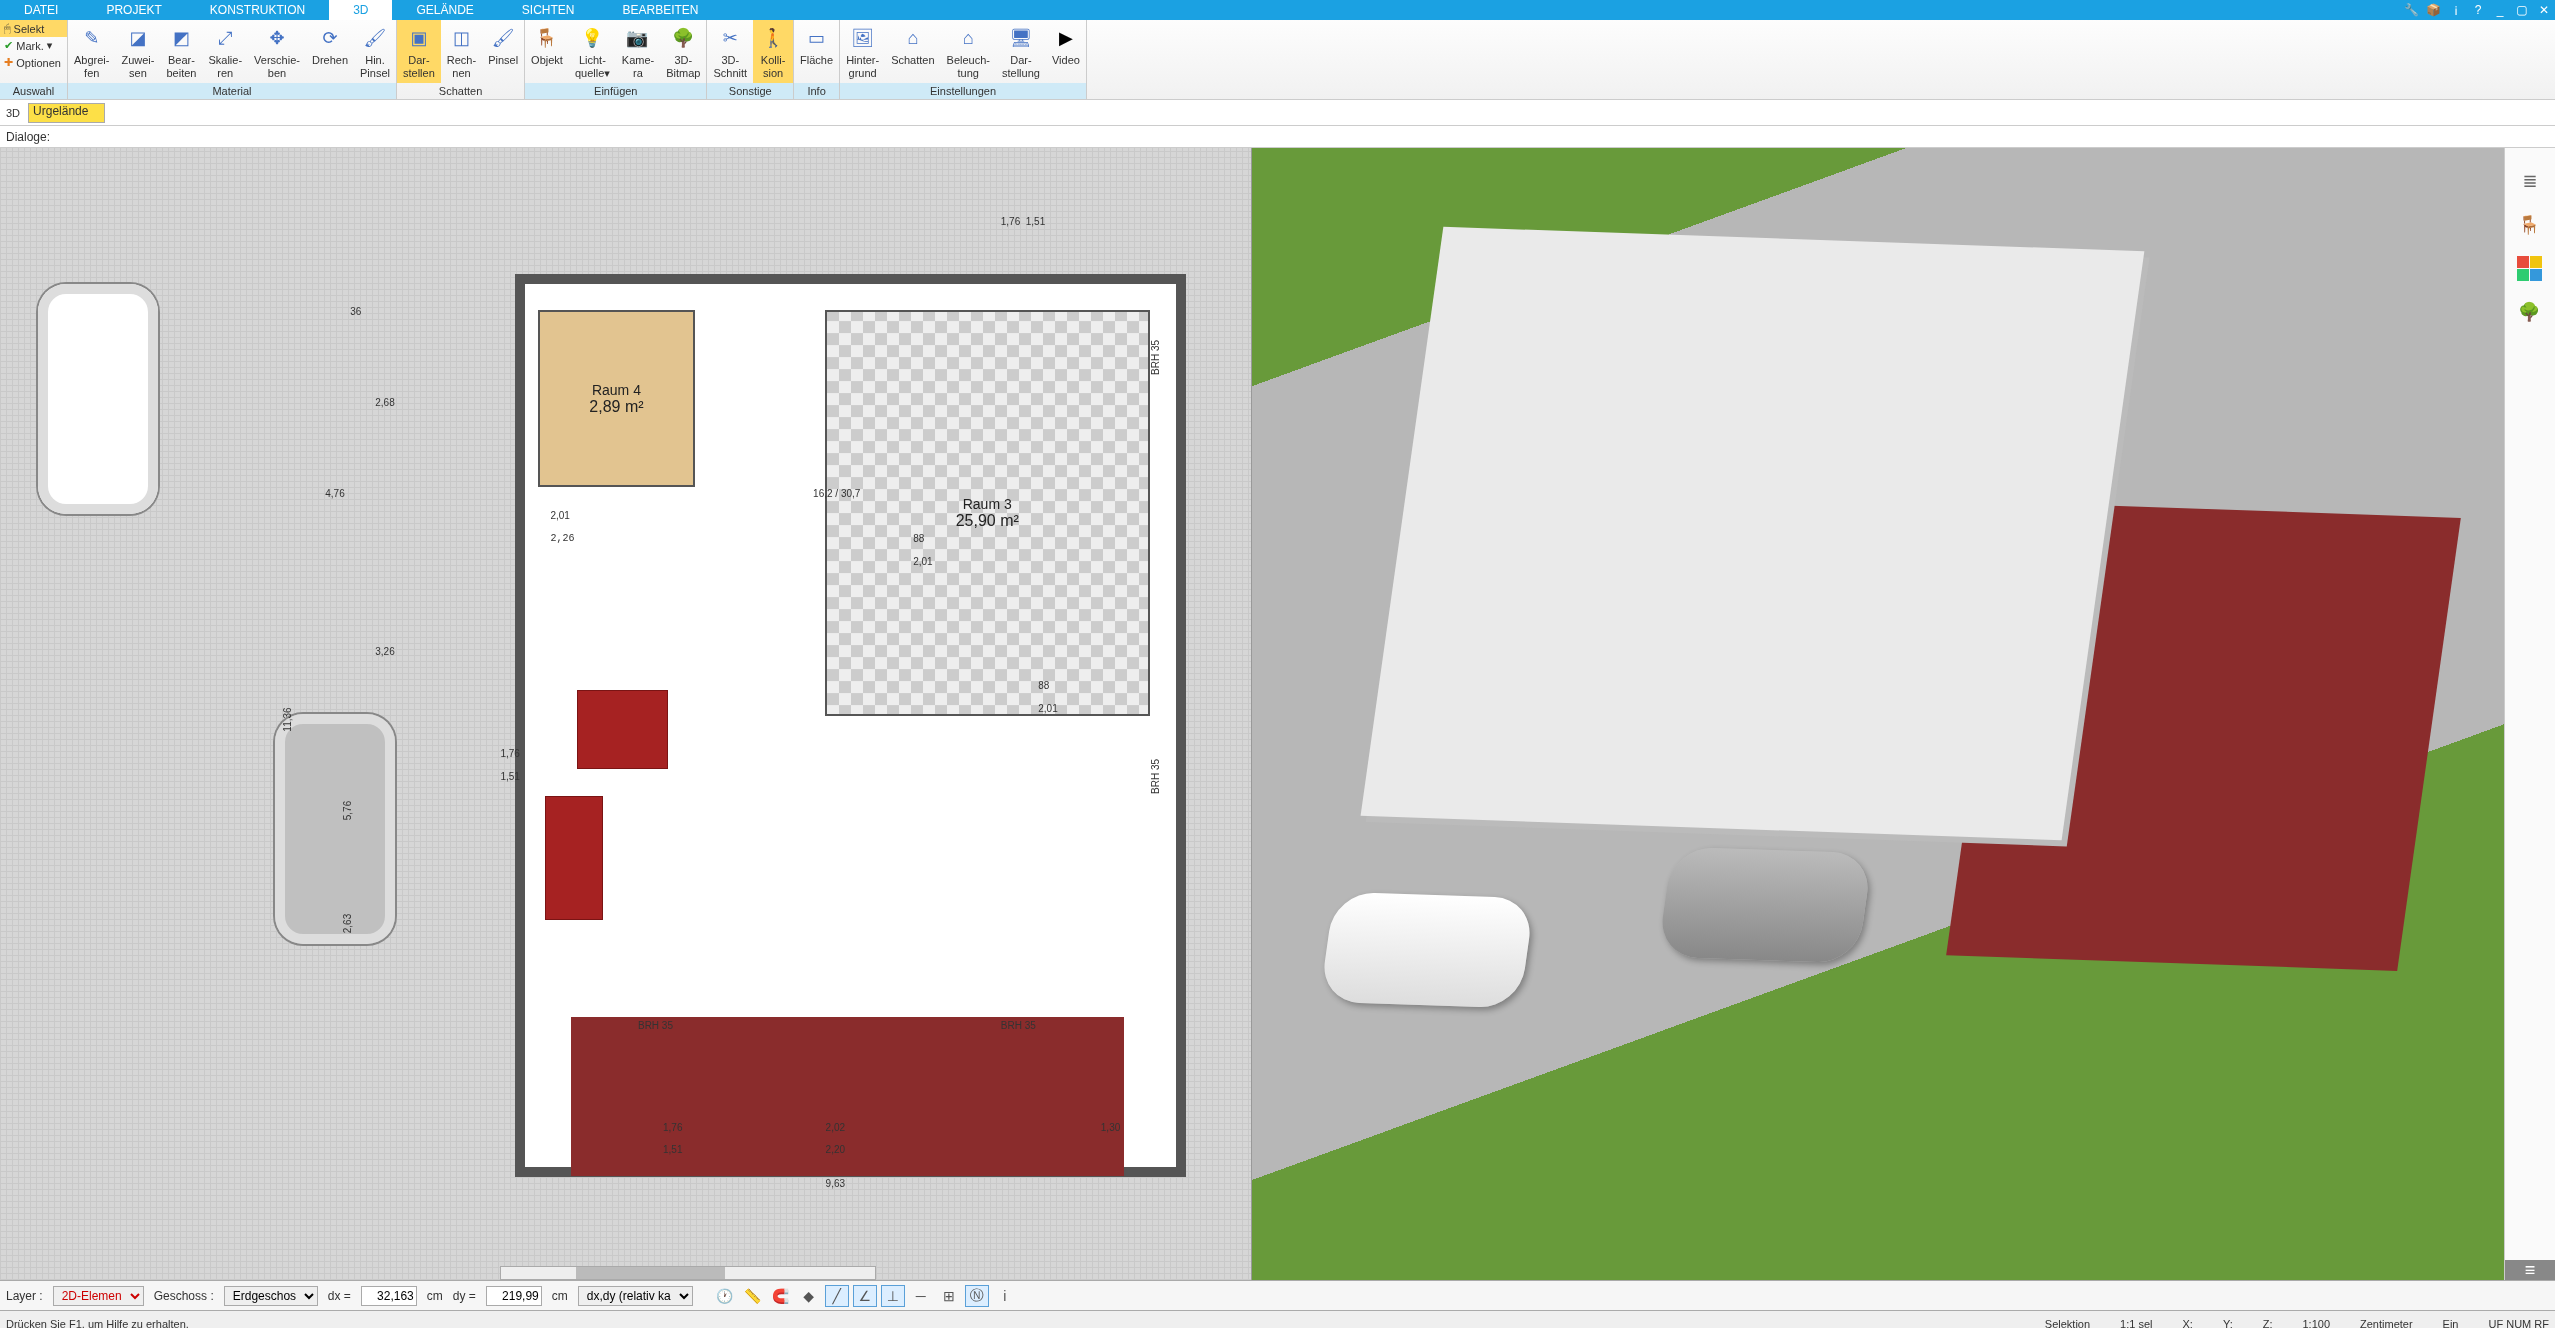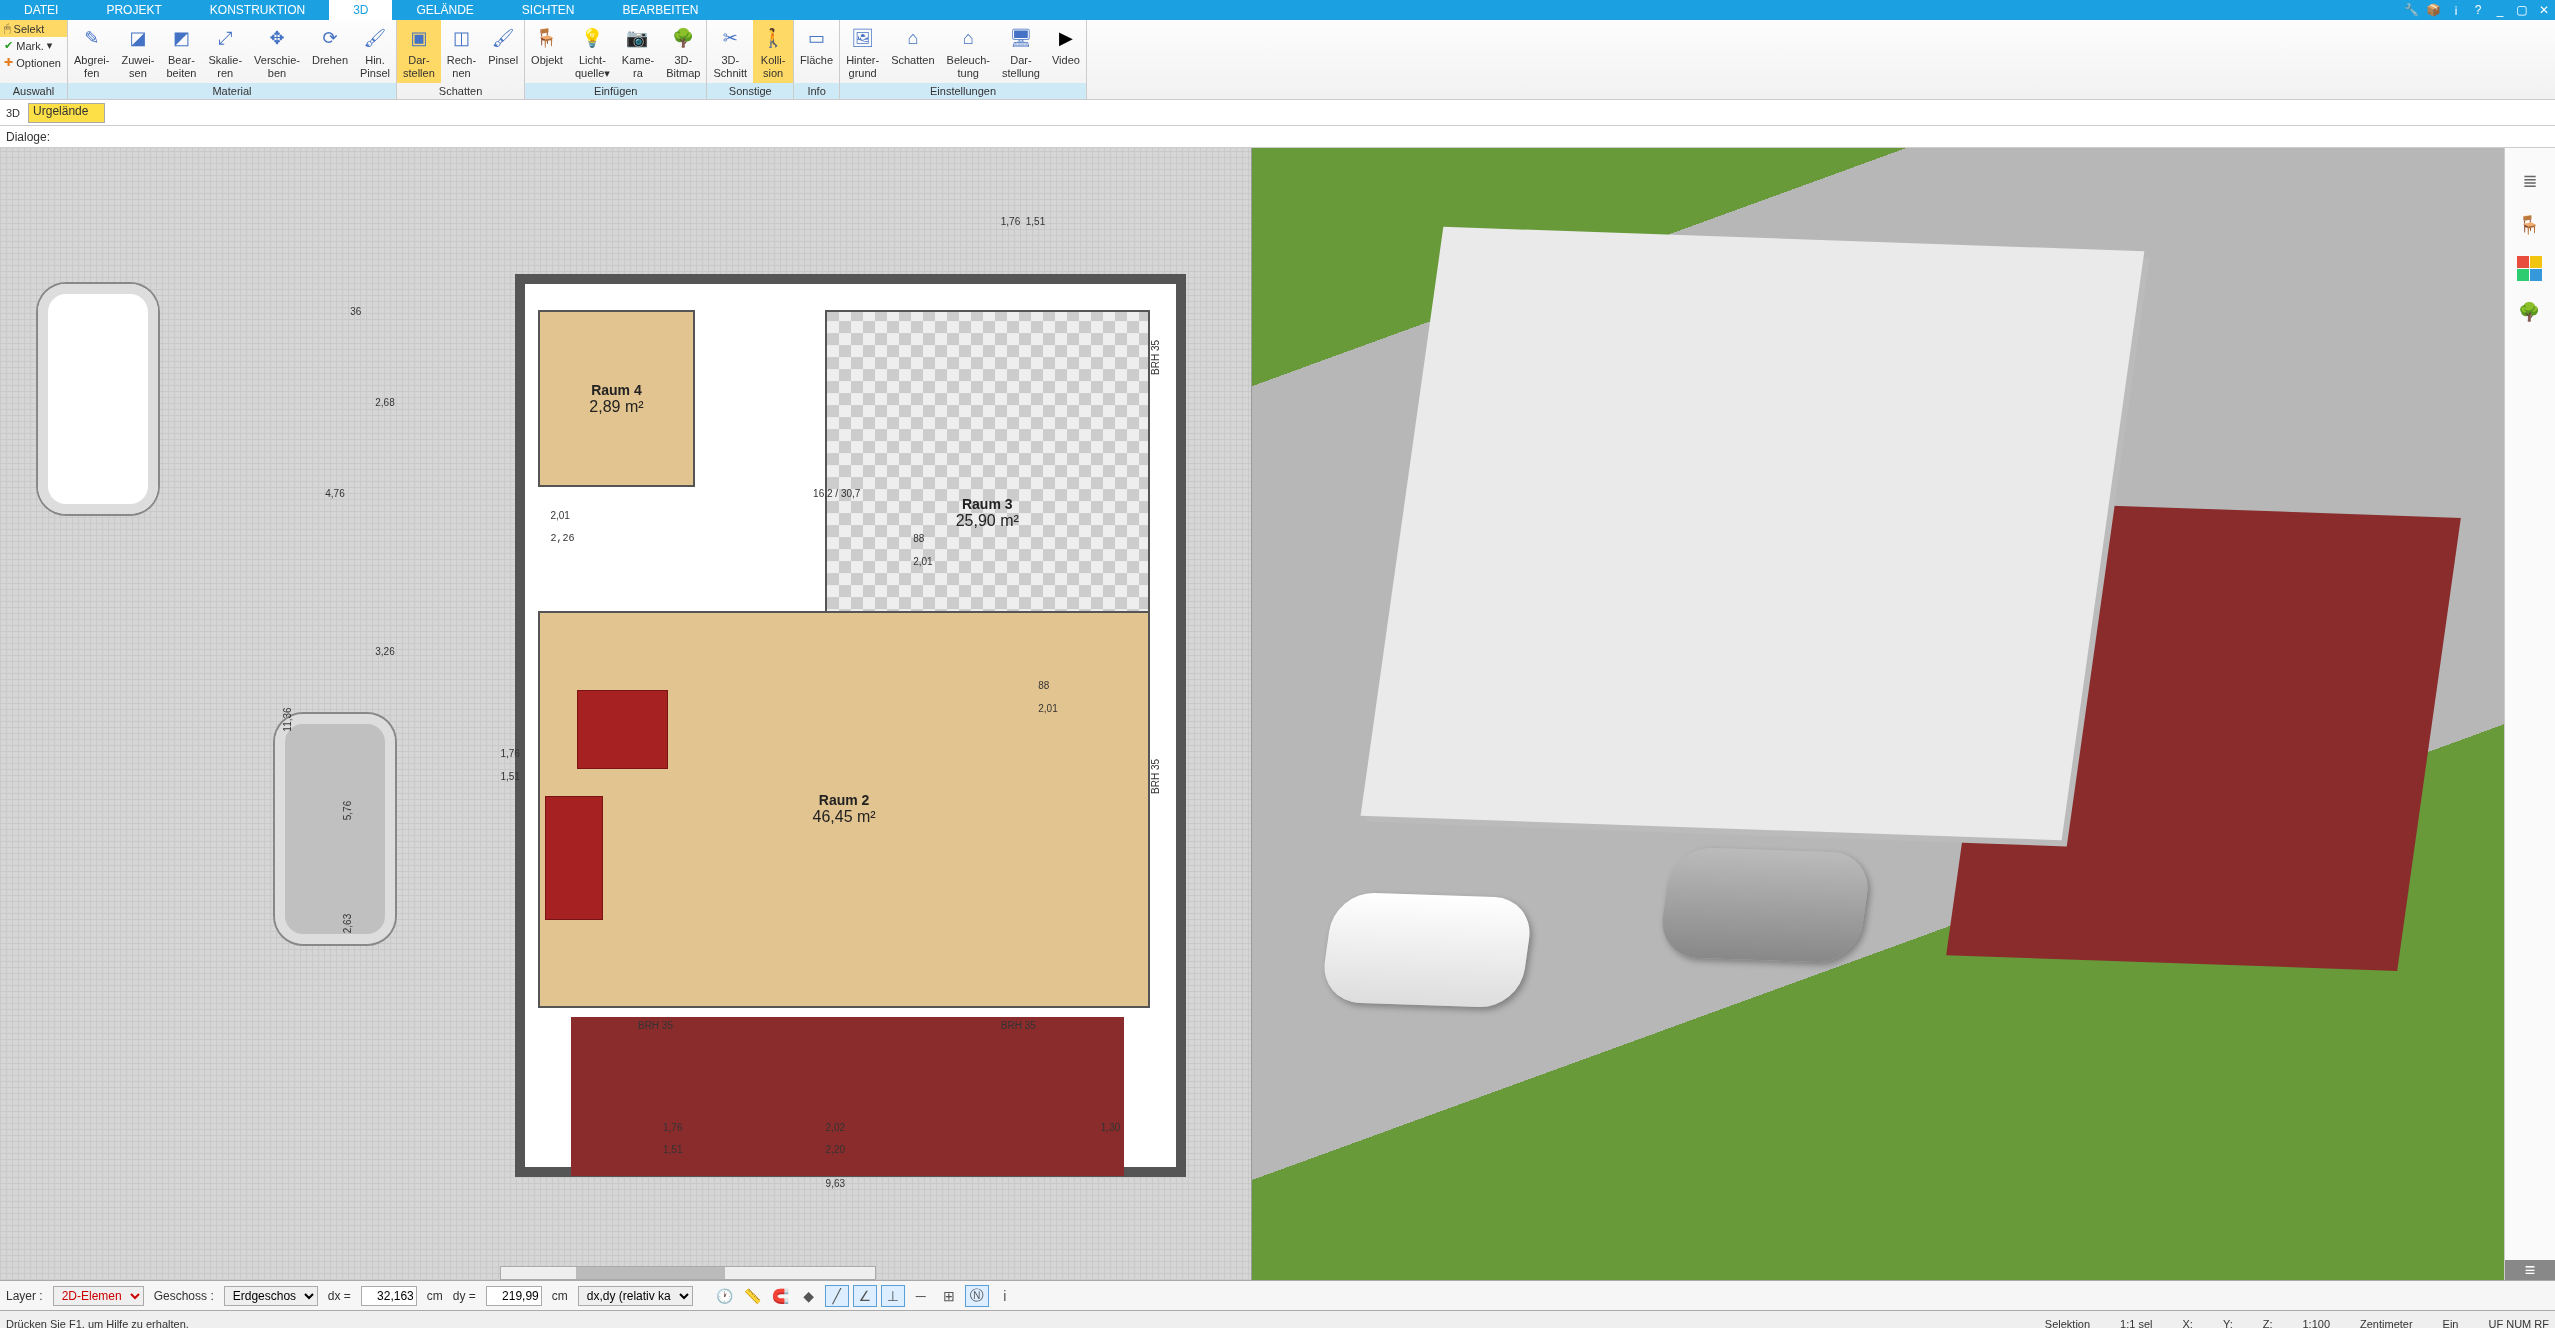--- a/index.html
+++ b/index.html
@@ -43,21 +43,21 @@
 .rightpanel .colorgrid { width: 26px; display: grid; grid-template-columns: 1fr 1fr; gap: 1px; }
 .rightpanel .colorgrid div { width: 12px; height: 12px; }
 
 
 .plan-bg { position: absolute; inset: 0; background:
   repeating-linear-gradient(0deg, #c9c9c9 0 1px, transparent 1px 6px),
   repeating-linear-gradient(90deg, #c9c9c9 0 1px, transparent 1px 6px),
   #d6d6d6; }
 .house2d { position: absolute; left: 42%; top: 12%; width: 52%; height: 78%; background: #fff; box-shadow: 0 0 0 10px #555; }
 .room { position: absolute; border: 2px solid #555; display: flex; flex-direction: column; align-items: center; justify-content: center; font-size: 14px; color: #222; }
-.room .rname { font-weight: bold; }
+.room .rname { font-weight: normal; }
 .room .rarea { font-size: 16px; }
 .wood { background: #e2c490; }
 .tile { background: repeating-conic-gradient(#eee 0 25%, #ccc 0 50%) 0/24px 24px; }
 .terrace { position: absolute; left: 7%; top: 83%; width: 85%; height: 18%; background: #8a2c2c; }
 .car { position: absolute; width: 120px; height: 230px; background: #fff; border-radius: 28px; box-shadow: 0 0 0 2px #888, inset 0 0 0 10px #ddd; }
 .car.grey { background: #c0c0c0; }
 .sofa { position: absolute; background: #a62222; border: 1px solid #7a1414; }
 .dim { position: absolute; font-size: 10px; color: #333; }
 .scrollh { position: absolute; bottom: 0; left: 40%; width: 30%; height: 14px; background: #eee; border: 1px solid #aaa; }
 .scrollh .thumb { position: absolute; left: 20%; width: 40%; height: 100%; background: #bbb; }
@@ -290,24 +290,20 @@
         <span class="rname">Raum 4</span>
         <span class="rarea">2,89 m²</span>
       </div>
       <div class="room wood" style="left:2%; top:3%; width:44%; height:34%; z-index:-1">
         <span class="rname" style="margin-top:70px">Raum 1</span>
         <span class="rarea">20,05 m²</span>
       </div>
       <div class="room tile" style="left:46%; top:3%; width:50%; height:46%;">
         <span class="rname">Raum 3</span>
         <span class="rarea">25,90 m²</span>
-      </div>
-      <div class="room wood" style="left:2%; top:37%; width:94%; height:45%;">
-        <span class="rname">Raum 2</span>
-        <span class="rarea">46,45 m²</span>
       </div>
       <div class="sofa" style="left:8%; top:46%; width:14%; height:9%;"></div>
       <div class="sofa" style="left:3%; top:58%; width:9%; height:14%;"></div>
       <div class="terrace"></div>
     </div>
 
     <div class="dim" style="left:28%; top:14%;">36</div>
     <div class="dim" style="left:30%; top:22%;">2,68</div>
     <div class="dim" style="left:26%; top:30%;">4,76</div>
     <div class="dim" style="left:22%; top:50%; transform:rotate(-90deg)">11,36</div>

